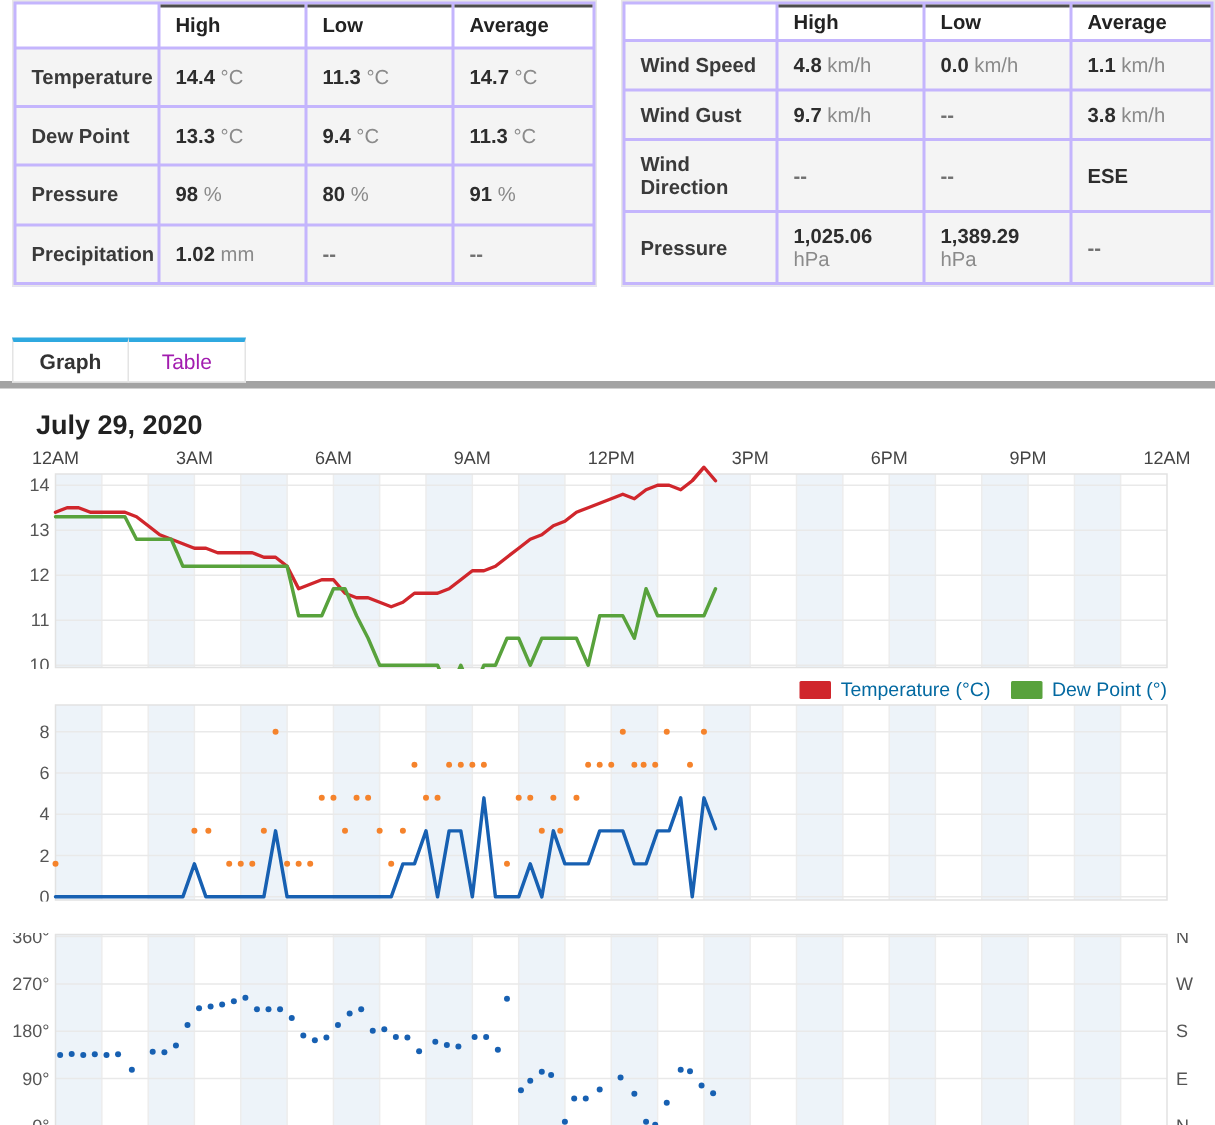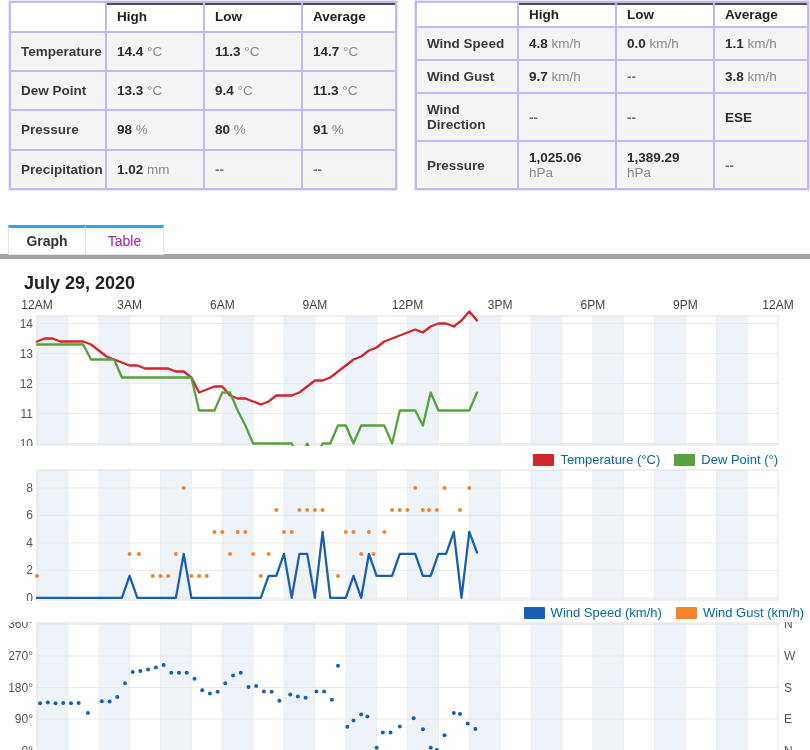--- a/index.html
+++ b/index.html
@@ -311,30 +311,20 @@
         <circle cx="415.2" cy="18.9" r="2" fill="#f5832c"></circle>
         <circle cx="422.9" cy="40.9" r="2" fill="#f5832c"></circle>
         <circle cx="429.1" cy="40.9" r="2" fill="#f5832c"></circle>
         <circle cx="436.8" cy="40.9" r="2" fill="#f5832c"></circle>
         <circle cx="444.5" cy="18.9" r="2" fill="#f5832c"></circle>
         <circle cx="452.3" cy="-4.5" r="2" fill="#f5832c"></circle>
         <circle cx="460.0" cy="40.9" r="2" fill="#f5832c"></circle>
         <circle cx="469.3" cy="18.9" r="2" fill="#f5832c"></circle>
         <circle cx="475.4" cy="-4.5" r="2" fill="#f5832c"></circle>
       </svg>
-      <div class="legend" style="top: 135px; right: 6px;">
-        <span class="item">
-          <span class="sw" style="background:#1760b2"></span>
-          <span>Wind Speed (km/h)</span>
-        </span>
-        <span class="item">
-          <span class="sw" style="background:#f5832c"></span>
-          <span>Wind Gust (km/h)</span>
-        </span>
-      </div>
     </div>
     <div class="chart-block" style="height: 152px;">
       <svg width="810" height="131" xmlns="http://www.w3.org/2000/svg">
         <rect x="37.0" y="1" width="30.88" height="129" fill="#edf3f9"></rect>
         <rect x="98.8" y="1" width="30.88" height="129" fill="#edf3f9"></rect>
         <rect x="160.5" y="1" width="30.88" height="129" fill="#edf3f9"></rect>
         <rect x="222.3" y="1" width="30.88" height="129" fill="#edf3f9"></rect>
         <rect x="284.0" y="1" width="30.88" height="129" fill="#edf3f9"></rect>
         <rect x="345.8" y="1" width="30.88" height="129" fill="#edf3f9"></rect>
         <rect x="407.5" y="1" width="30.88" height="129" fill="#edf3f9"></rect>

